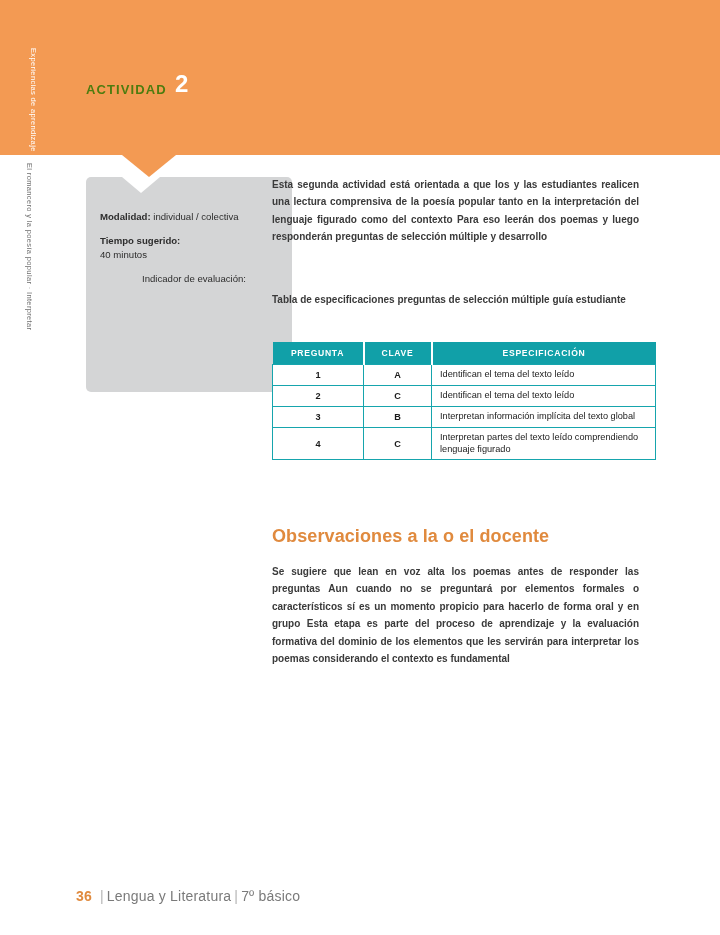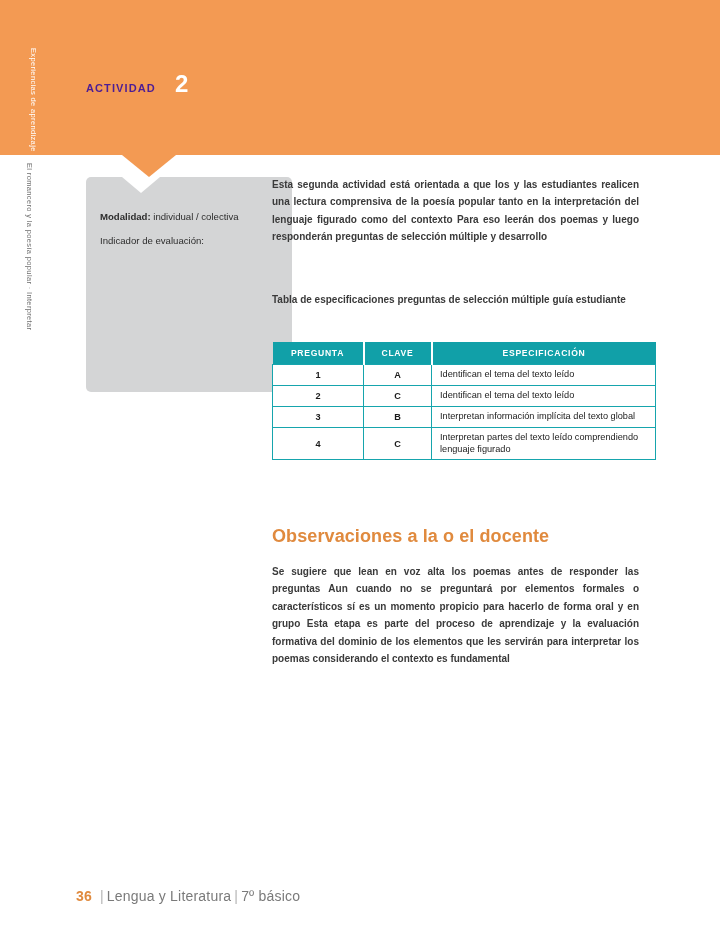--- a/index.html
+++ b/index.html
@@ -68,22 +68,22 @@
     width: 0;
     height: 0;
     border-left: 27px solid transparent;
     border-right: 27px solid transparent;
     border-top: 22px solid #F39A53;
   }
   .activity-kicker {
     position: absolute;
     left: 86px;
     top: 82px;
-    color: #4c1d95;
-    font-size: 11px;
+    color: #4d7c0f;
+    font-size: 13px;
     font-weight: bold;
     letter-spacing: 1.1px;
   }
   .activity-number {
     position: absolute;
     left: 175px;
     top: 72px;
     color: #ffffff;
     font-size: 24px;
     font-weight: bold;
@@ -121,21 +121,21 @@
   .info-body {
     position: absolute;
     left: 14px;
     top: 33px;
     width: 146px;
     color: #2d2d2d;
     font-size: 9.6px;
     line-height: 14.5px;
   }
   .info-line { margin: 0 0 9px 0; }
-  .info-line.tight { margin-bottom: 5px; }
+  .info-line.tight { margin-bottom: 5px; text-align: right; }
   .info-strong { font-weight: bold; }
   .info-bullet-row {
     position: relative;
     padding-left: 14px;
     margin-top: 2px;
   }
   .info-bullet-dot {
     position: absolute;
     left: 1px;
     top: 5px;
@@ -250,20 +250,21 @@
 
   <div class="header-band"></div>
   <div class="header-notch"></div>
   <div class="activity-kicker">ACTIVIDAD</div>
   <div class="activity-number">2</div>
 
   <div class="info-card">
     <div class="info-card-notch"></div>
     <div class="info-body">
       <p class="info-line"><span class="info-strong">Modalidad:</span><span> individual / colectiva</span></p>
+      <p class="info-line"><span class="info-strong">Tiempo sugerido:</span><br><span>40 minutos</span></p>
       <p class="info-line tight">Indicador de evaluación:</p>
     </div>
   </div>
 
   <div class="main-col">
 
     <div class="para para-intro">Esta segunda actividad está orientada a que los y las estudiantes realicen una lectura comprensiva de la poesía popular  tanto en la interpretación del lenguaje figurado como del contexto  Para eso leerán dos poemas y luego responderán preguntas de selección múltiple y desarrollo</div>
 
     <div class="para para-tabla">Tabla de especificaciones preguntas de selección múltiple guía estudiante</div>
 

